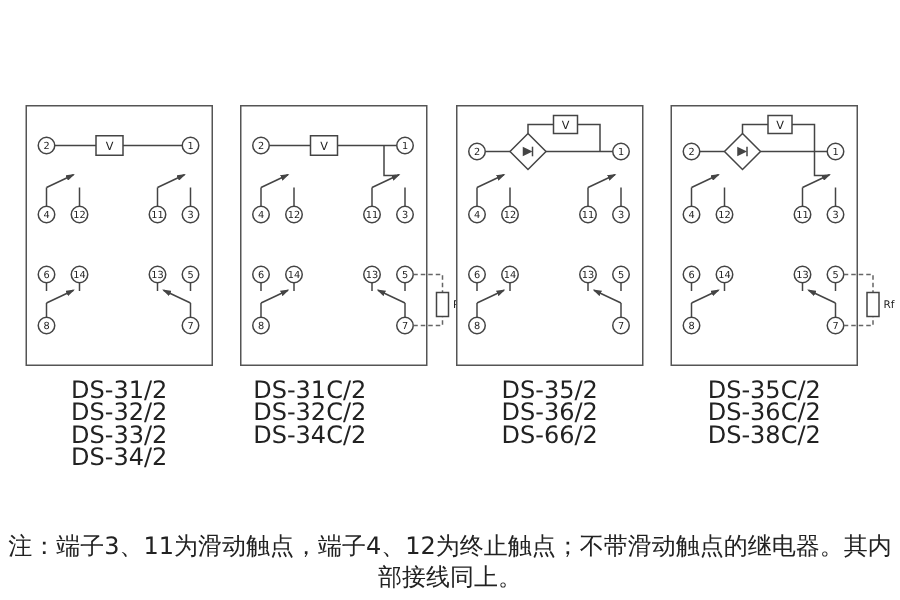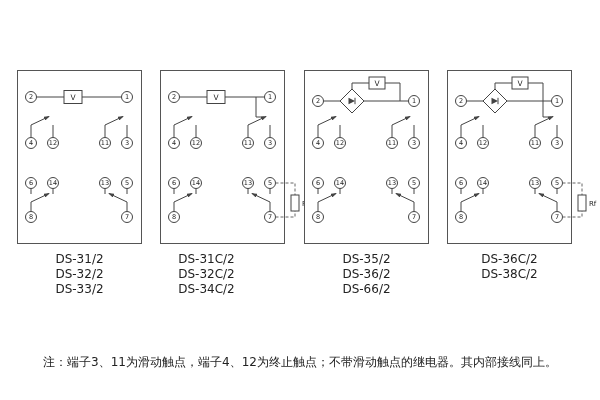--- a/index.html
+++ b/index.html
@@ -10,22 +10,22 @@
   svg text{font-family:"DejaVu Sans","Liberation Sans",sans-serif;fill:#222;}
   svg .wire{stroke:#444;stroke-width:1;fill:none;}
   svg .dash{stroke:#666;stroke-width:1;fill:none;stroke-dasharray:3 2;}
   svg circle.term{stroke:#444;stroke-width:1;fill:#fff;}
   svg rect.comp{stroke:#444;stroke-width:1;fill:#fff;}
   svg polygon.comp{stroke:#444;stroke-width:1;fill:#fff;}
   svg .diode{fill:#444;stroke:none;}
   .tnum{font-size:6.5px;text-anchor:middle;}
   .clabel{font-size:7.5px;text-anchor:middle;}
   .rflabel{font-size:7px;text-anchor:start;}
-  .models{position:absolute;top:252px;width:125px;text-align:center;font-size:12px;line-height:15px;}
-  .note{position:absolute;top:354px;left:0;right:0;text-align:center;font-size:12px;}
+  .models{position:absolute;top:252px;width:125px;text-align:center;font-size:16px;line-height:15px;}
+  .note{position:absolute;top:354px;left:0;right:0;text-align:center;font-size:16px;}
 </style>
 </head>
 <body>
 
 <div id="stage">
 
   <svg width="0" height="0" style="position:absolute">
     <defs>
       <marker id="arr" markerWidth="6" markerHeight="4" refX="5" refY="2" orient="auto">
         <path d="M0,0 L6,2 L0,4 z" fill="#444"></path>
@@ -374,31 +374,33 @@
         <rect class="comp" x="130" y="124" width="8" height="16"></rect>
         <text class="rflabel" x="141" y="134.5">Rf</text>
       </g>
     </svg>
   </div>
 
   <div class="models" style="left:17px">
     <div>DS-31/2</div>
     <div>DS-32/2</div>
     <div>DS-33/2</div>
+    <div>DS-34/2</div>
   </div>
   <div class="models" style="left:144px">
     <div>DS-31C/2</div>
     <div>DS-32C/2</div>
     <div>DS-34C/2</div>
   </div>
   <div class="models" style="left:304px">
     <div>DS-35/2</div>
     <div>DS-36/2</div>
     <div>DS-66/2</div>
   </div>
   <div class="models" style="left:447px">
+    <div>DS-35C/2</div>
     <div>DS-36C/2</div>
     <div>DS-38C/2</div>
   </div>
 
   <div class="note">注：端子3、11为滑动触点，端子4、12为终止触点；不带滑动触点的继电器。其内部接线同上。</div>
 
 </div>
 
 </body></html>

